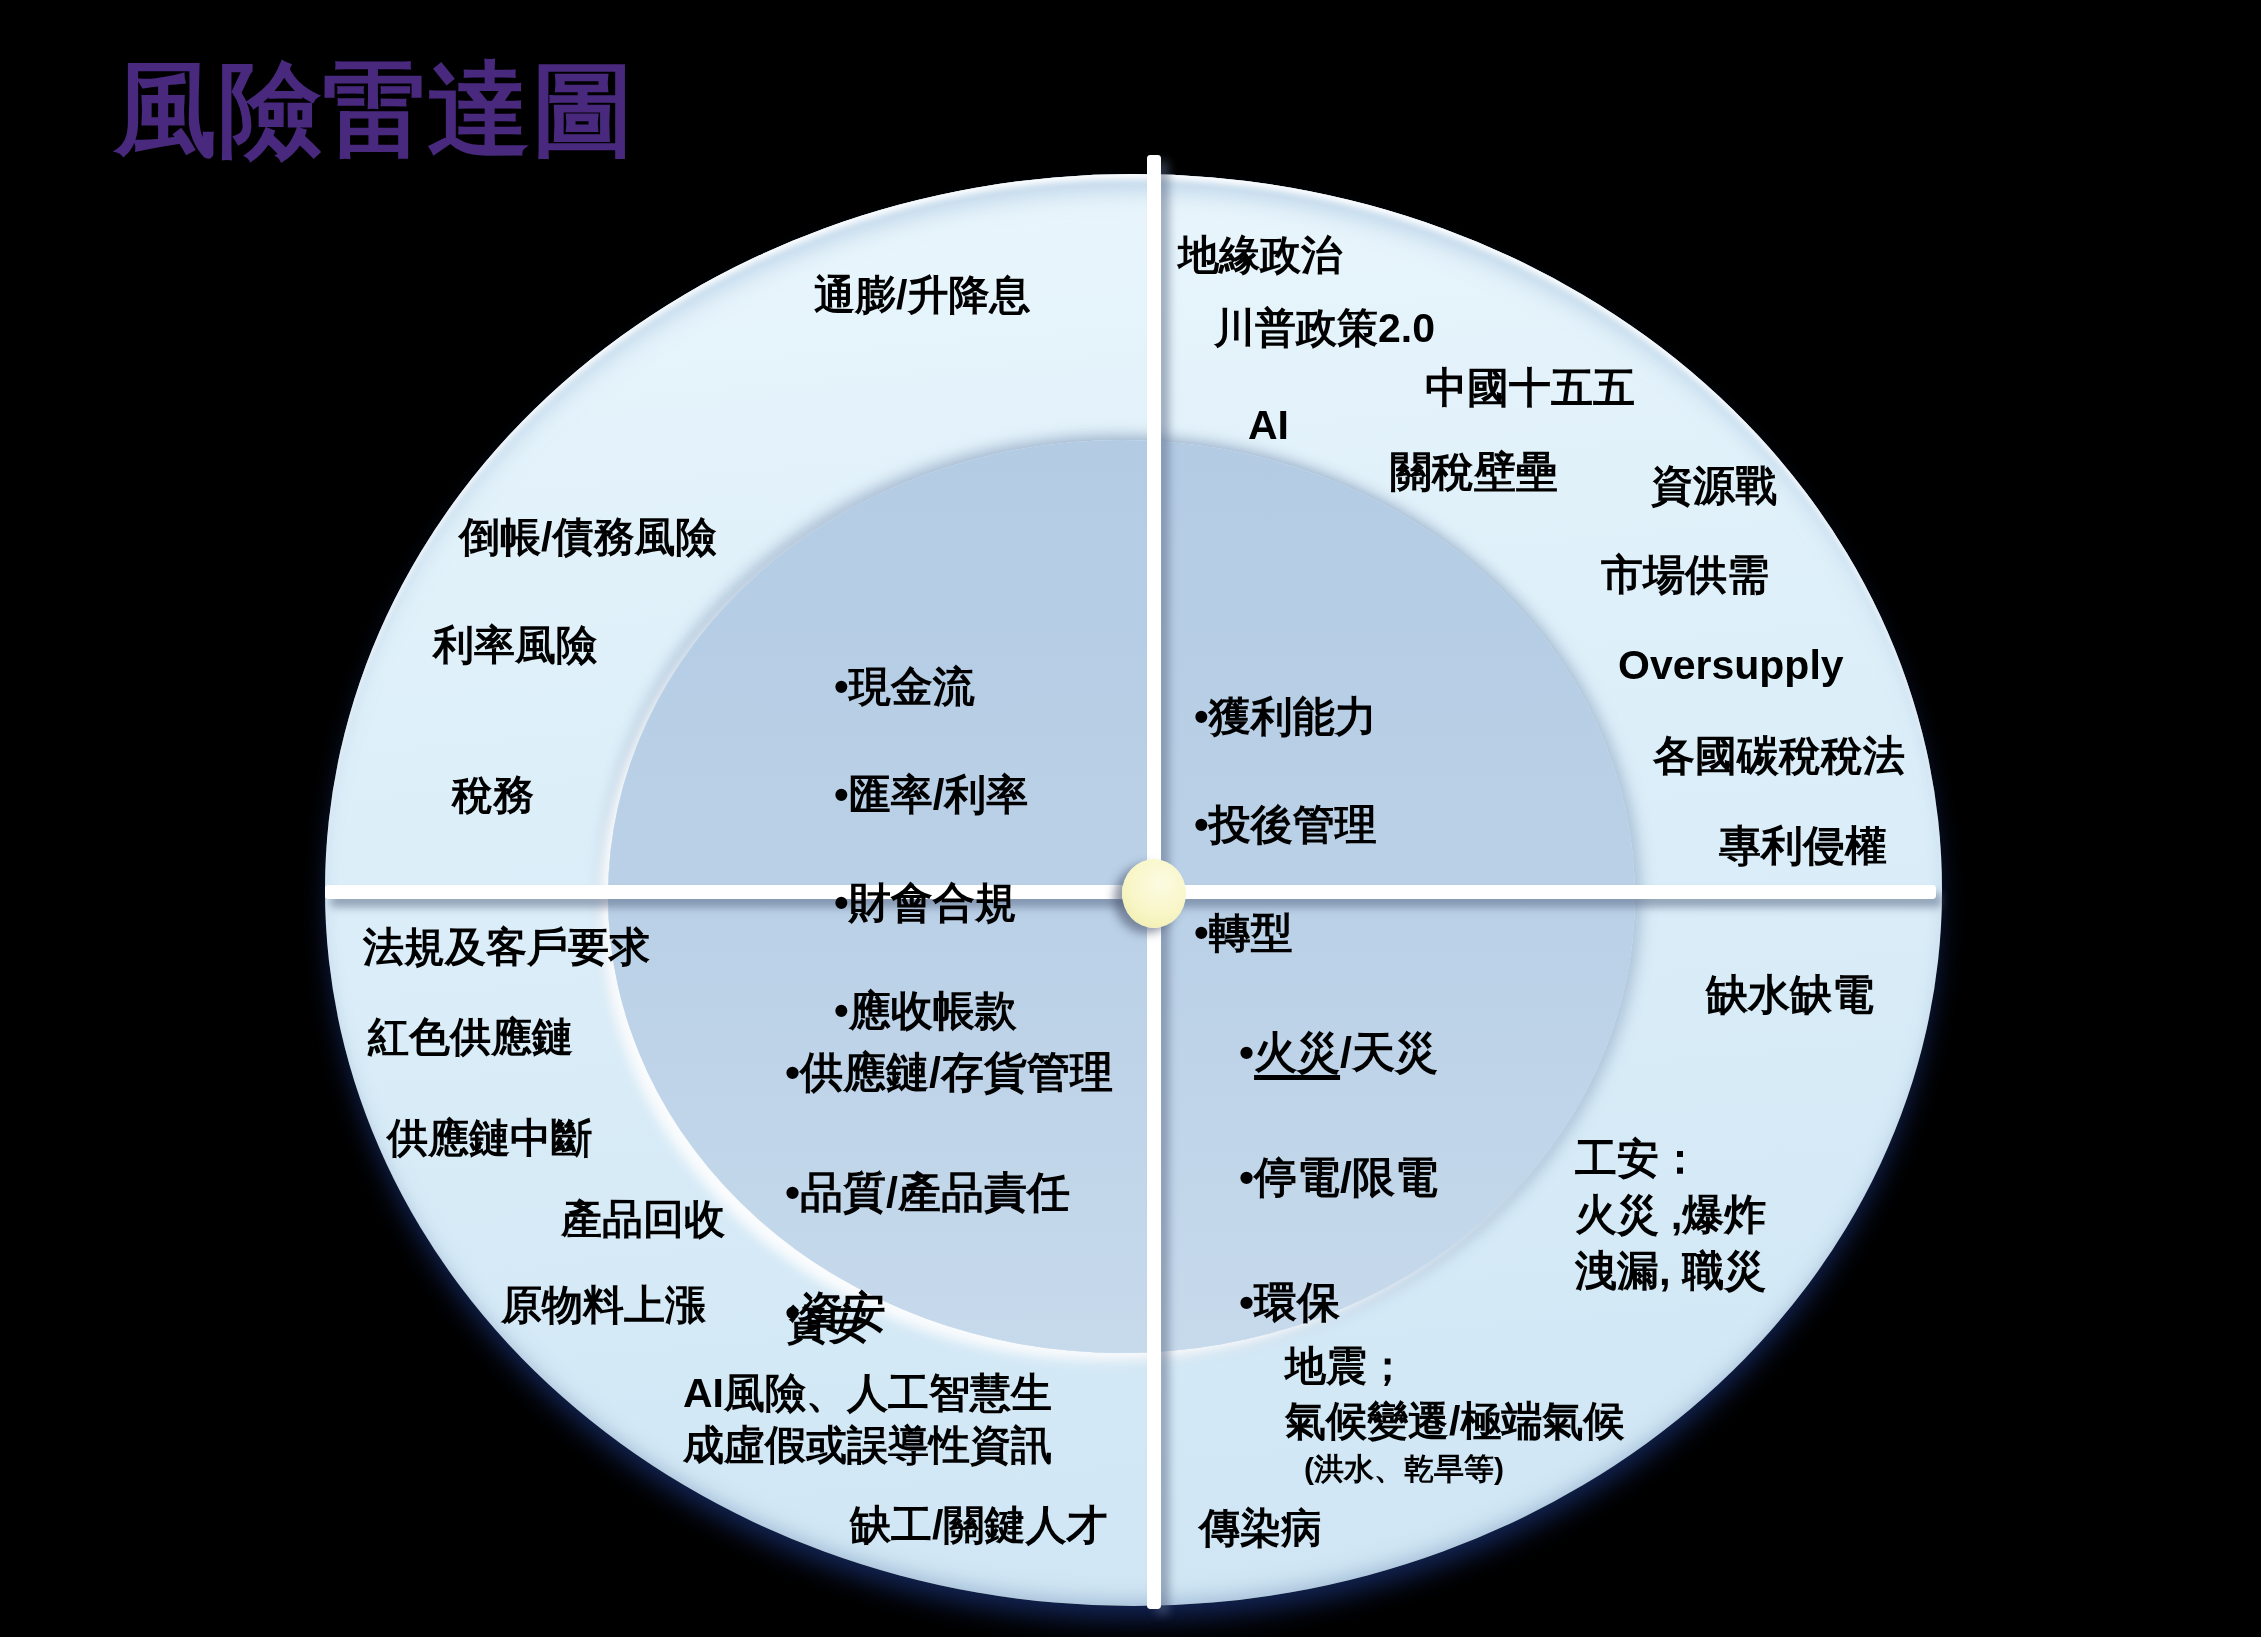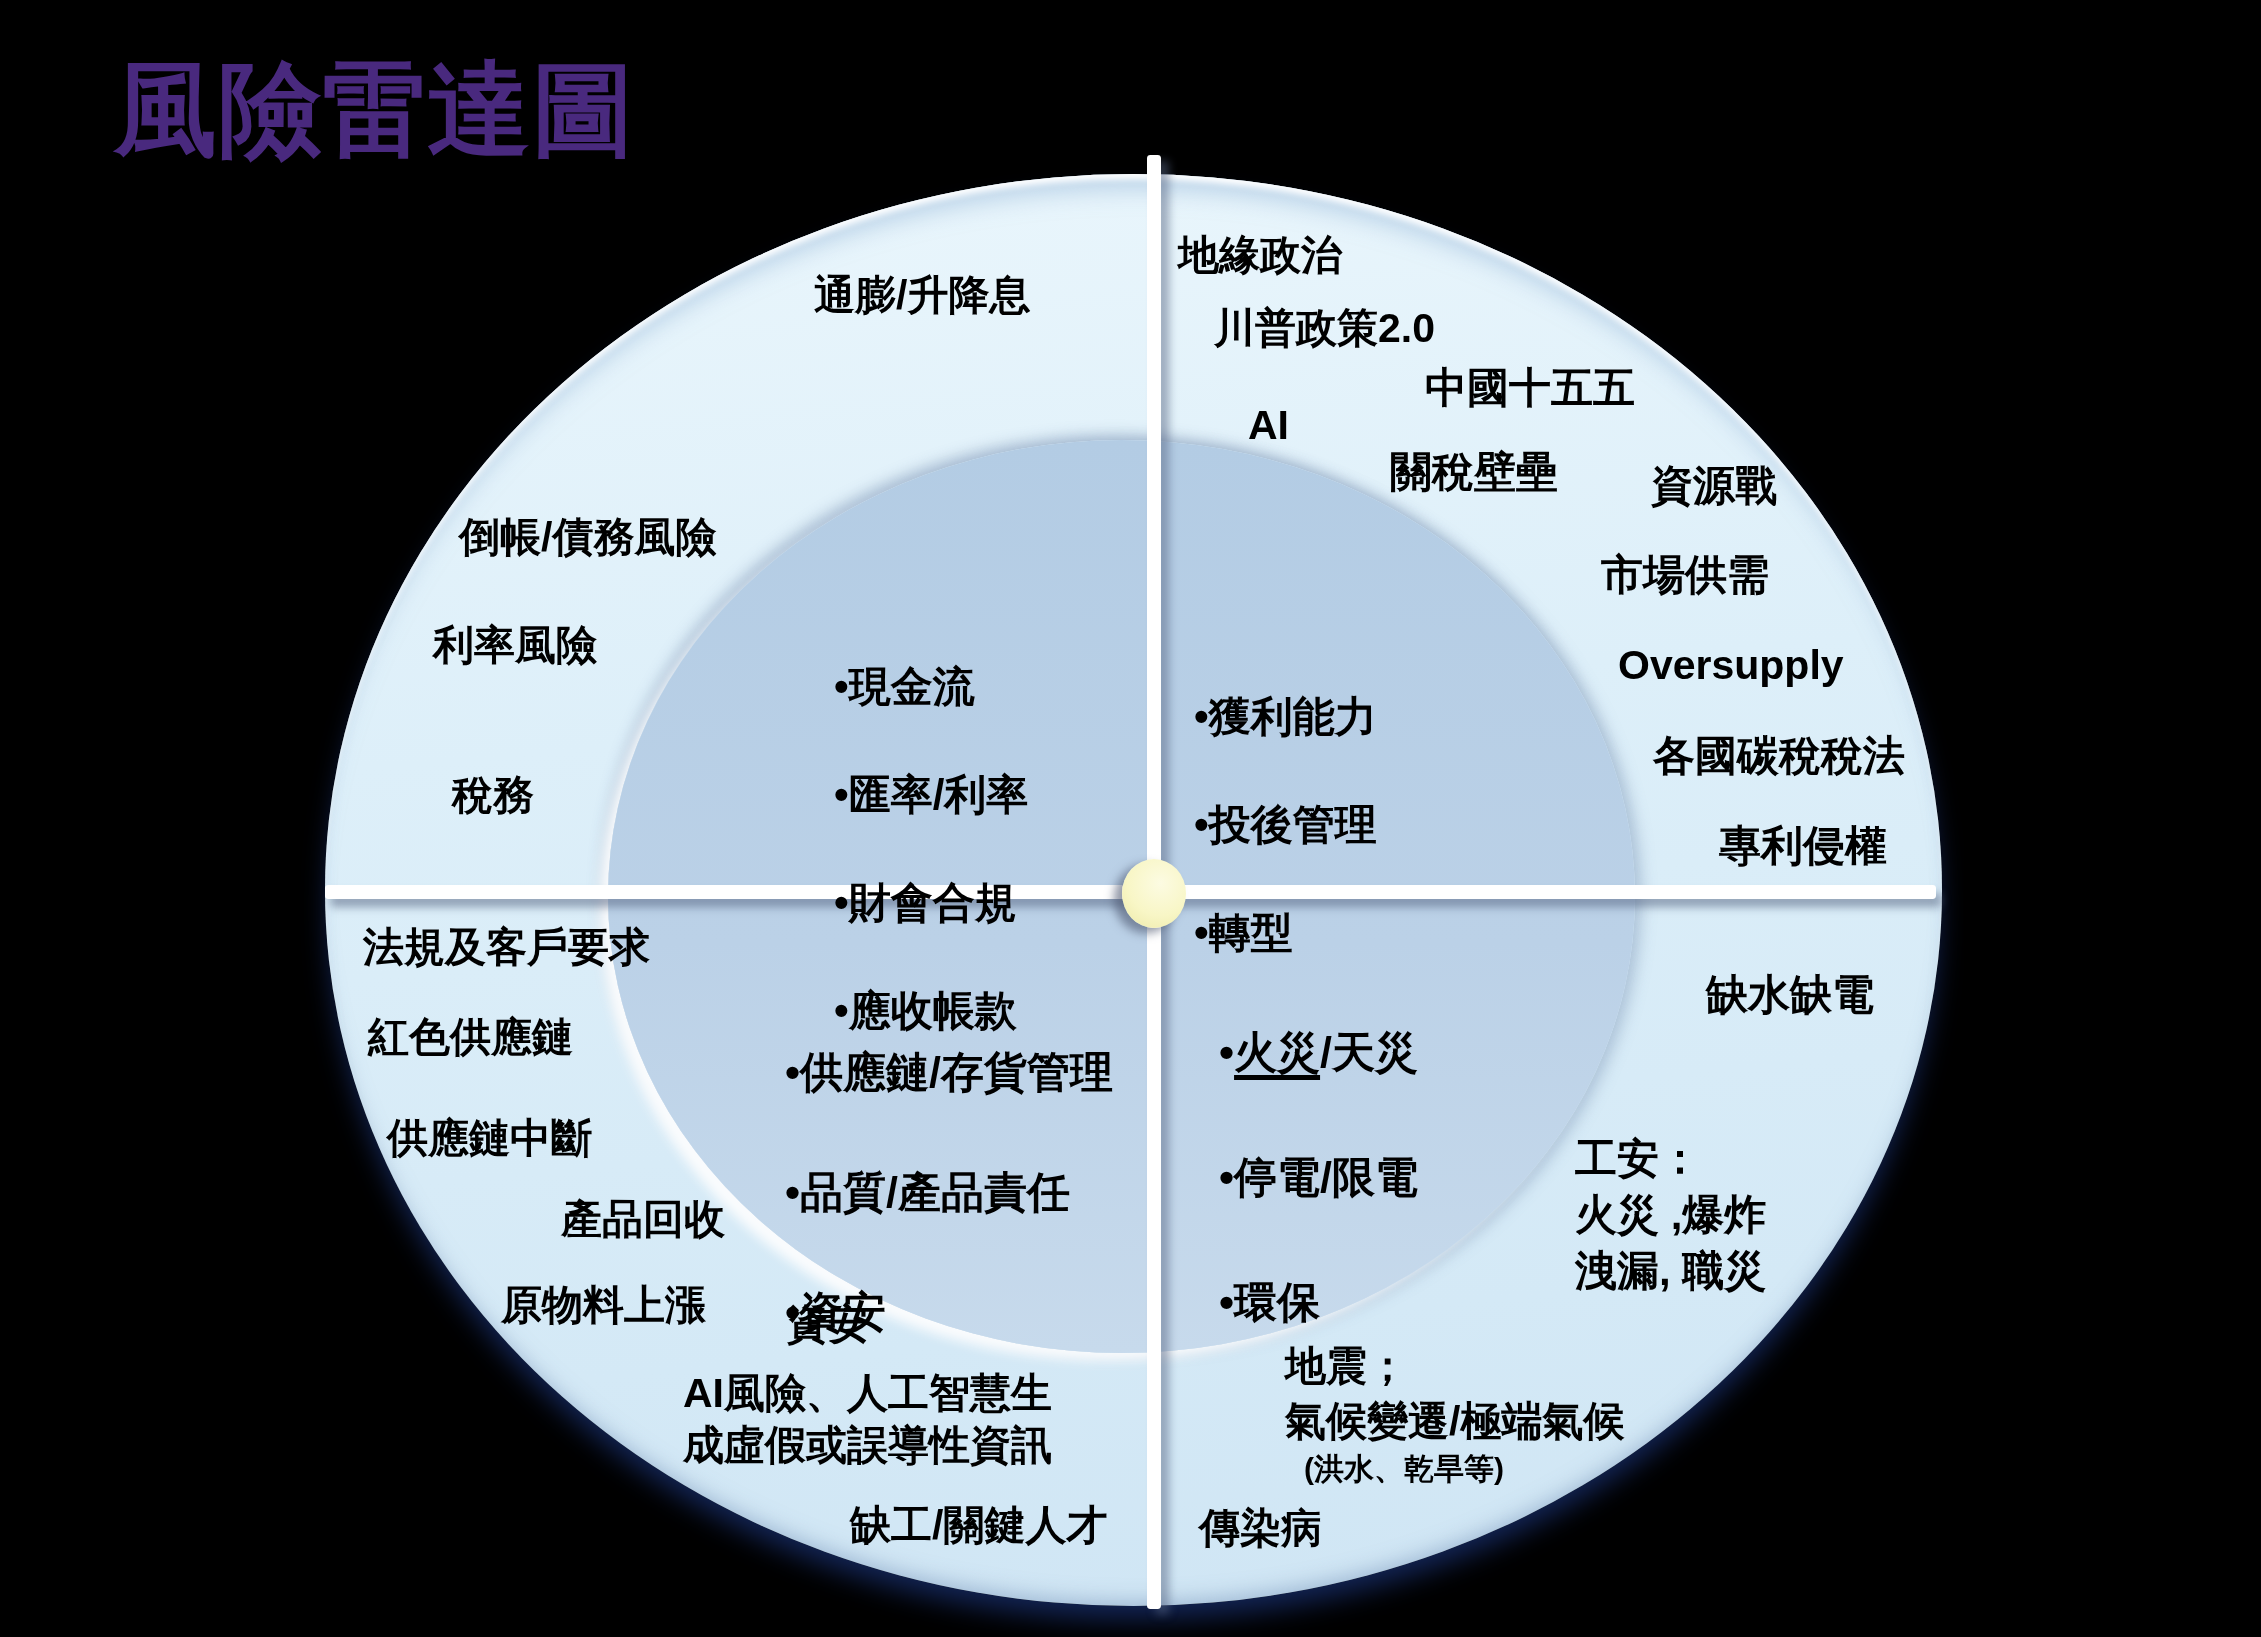--- a/index.html
+++ b/index.html
@@ -50,21 +50,21 @@
     font-size:41px;line-height:1.13;
     white-space:pre-line;
   }
   .fs62{font-size:42px;}
   .note{font-size:30px;}
   .bullets{position:absolute;white-space:pre-line;}
   .bullets-tl,.bullets-tr{font-size:42px;}
   .bullets-tl > div,.bullets-tr > div{line-height:60px;white-space:nowrap;}
   .bullets-bl{font-size:43px;margin-left:48px;}
   .bullets-bl > div{line-height:71px;white-space:nowrap;}
-  .bullets-br{font-size:43px;}
+  .bullets-br{font-size:43px;margin-left:20px;}
   .bullets-br > div{line-height:76px;white-space:nowrap;}
   .ul{text-decoration:underline;text-decoration-thickness:4.8px;text-underline-offset:8.2px;}
 </style>
 </head>
 <body>
 
 <div id="stage">
 
   <div class="page-title">風險雷達圖</div>
 

